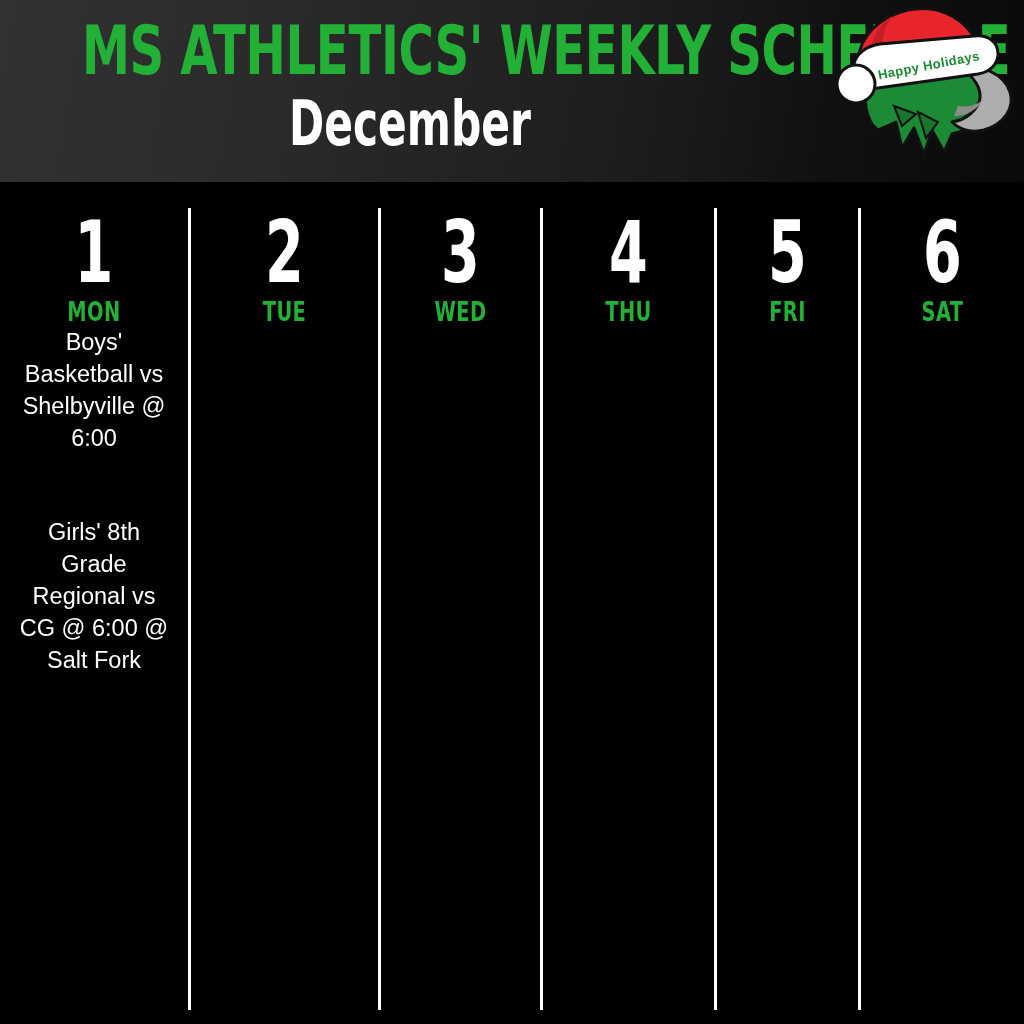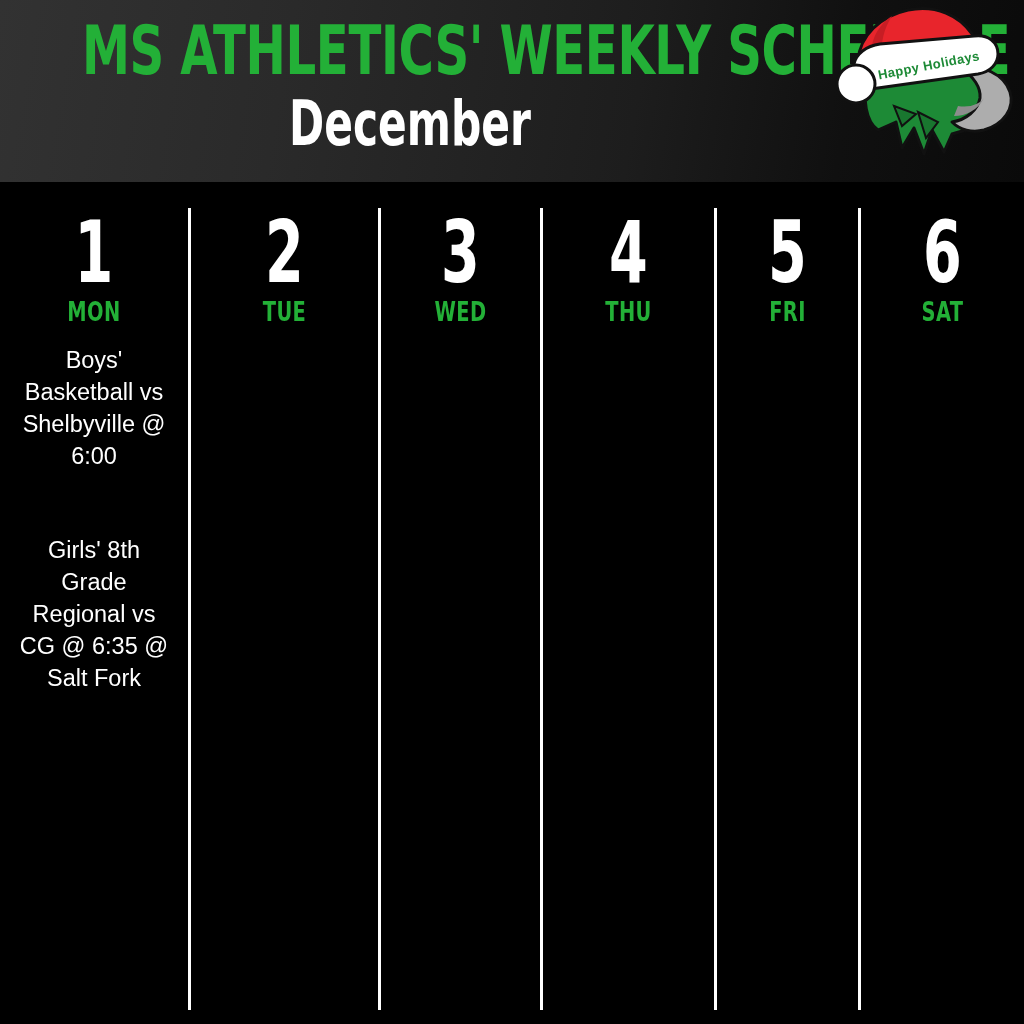--- a/index.html
+++ b/index.html
@@ -126,21 +126,20 @@
     font-family: "Liberation Sans Narrow", "DejaVu Sans Condensed", "Liberation Sans", sans-serif;
     font-weight: 700;
     font-size: 27px;
     line-height: 28px;
     letter-spacing: 0.5px;
     transform: scaleX(0.80);
     transform-origin: 50% 50%;
   }
 
   .events {
-    margin-top: 18px;
     padding: 0 16px;
   }
 
   .event {
     color: #ffffff;
     font-family: "Liberation Sans", sans-serif;
     font-weight: 400;
     font-size: 23.5px;
     line-height: 32px;
     text-align: center;
@@ -202,21 +201,21 @@
     <div class="divider" style="left:378px;"></div>
     <div class="divider" style="left:540px;"></div>
     <div class="divider" style="left:714px;"></div>
     <div class="divider" style="left:858px;"></div>
 
     <div class="day-col" style="left:0px; width:188px;">
       <div class="day-num">1</div>
       <div class="day-abbr">MON</div>
       <div class="events">
         <div class="event">Boys' Basketball vs Shelbyville @ 6:00</div>
-        <div class="event">Girls' 8th Grade Regional vs CG @ 6:35 @ Salt Fork</div>
+        <div class="event">Girls' 8th Grade Regional vs CG @ 6:00 @ Salt Fork</div>
       </div>
     </div>
 
     <div class="day-col" style="left:191px; width:187px;">
       <div class="day-num">2</div>
       <div class="day-abbr">TUE</div>
       <div class="events"></div>
     </div>
 
     <div class="day-col" style="left:381px; width:159px;">

